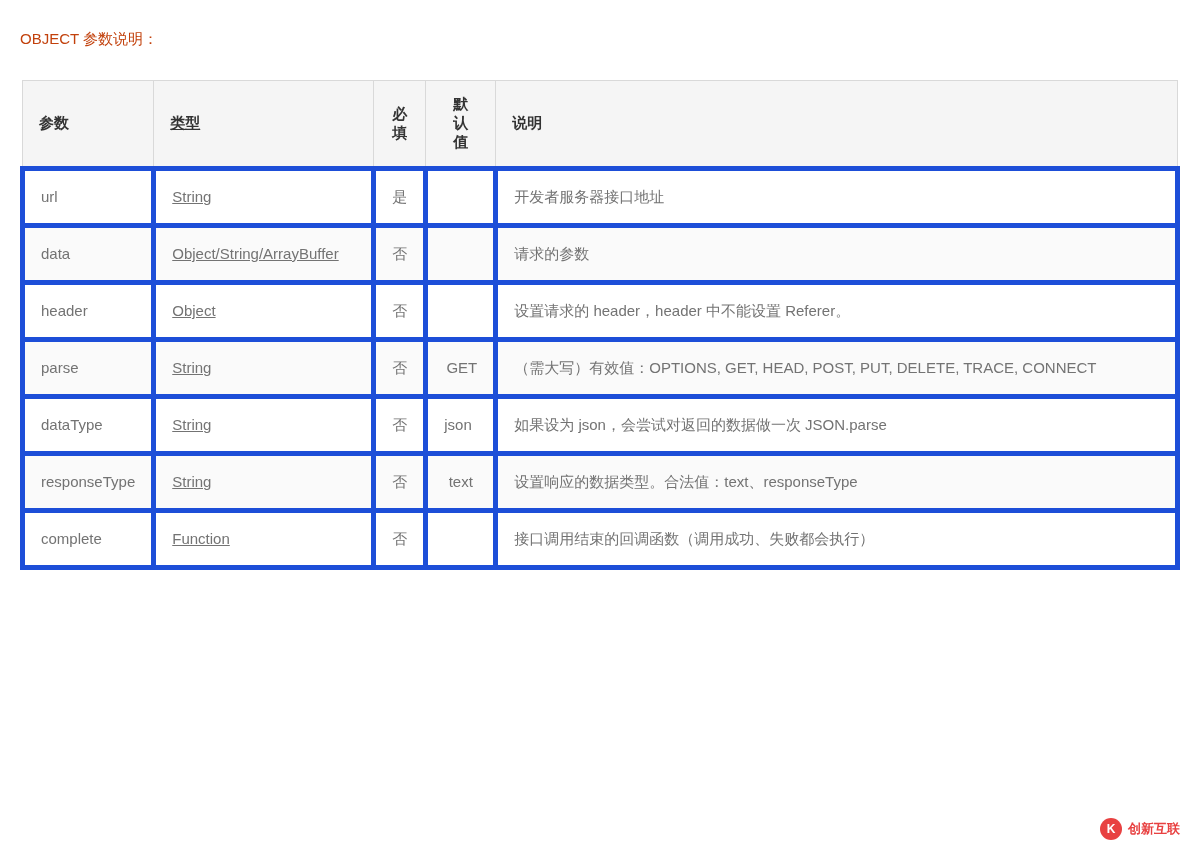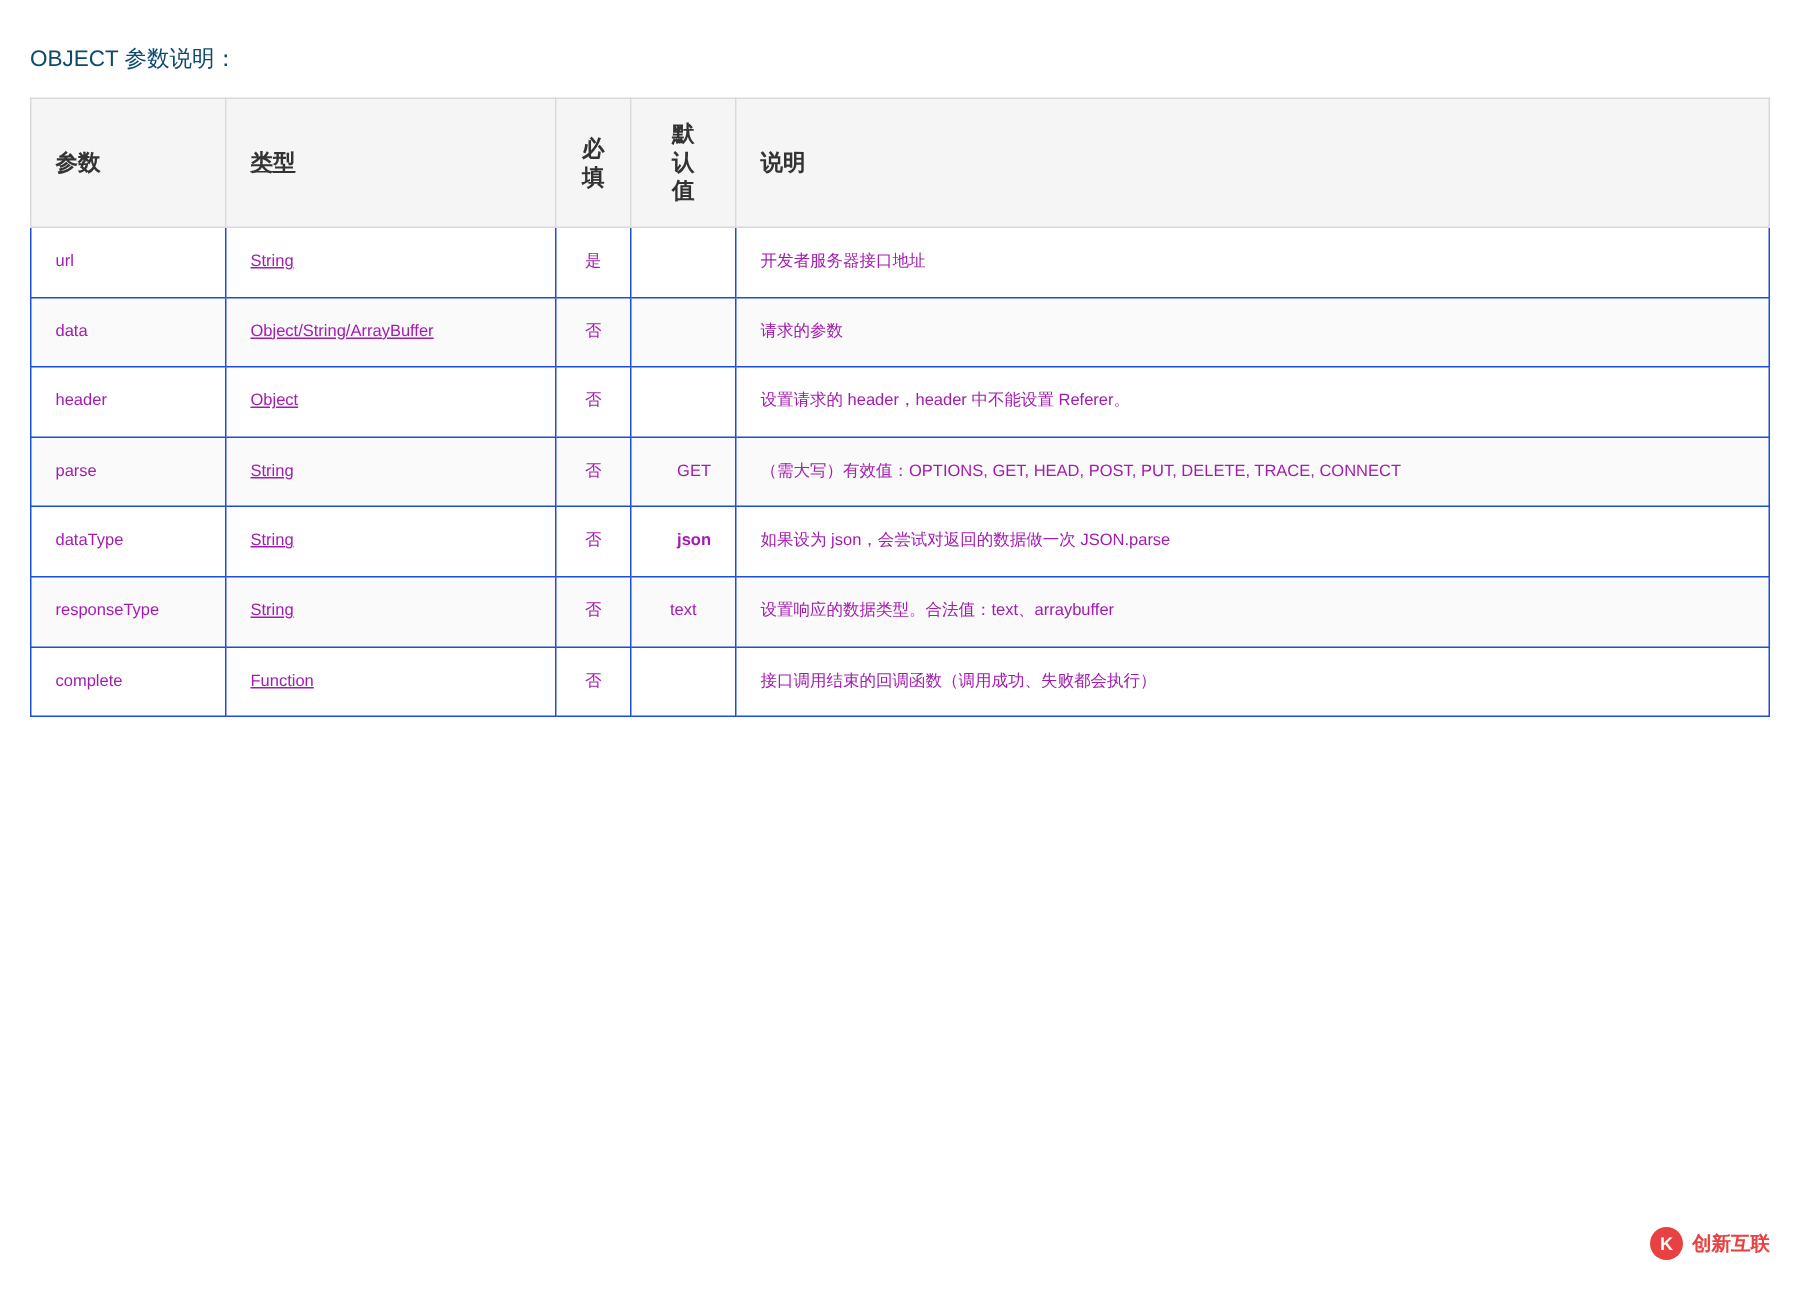--- a/index.html
+++ b/index.html
@@ -12,47 +12,47 @@
       font-family: -apple-system, BlinkMacSystemFont, "Segoe UI", "PingFang SC", "Hiragino Sans GB", "Microsoft YaHei", sans-serif;
       background: #ffffff;
       color: #333333;
       font-size: 15px;
       padding: 30px 20px;
     }
 
     .page-title {
       font-size: 15px;
       font-weight: normal;
-      margin-bottom: 16px;
-      color: #0c4a6e;
+      margin-bottom: 31px;
+      color: #c2410c;
     }
 
     table {
       border-collapse: collapse;
       width: 100%;
       max-width: 1160px;
     }
 
     thead tr th {
       background: #f5f5f5;
       border: 1px solid #d9d9d9;
       padding: 14px 16px;
       font-weight: bold;
       text-align: left;
       vertical-align: middle;
       font-size: 15px;
       color: #333;
     }
 
     tbody tr td {
-      border: 1px solid #1d4ed8;
+      border: 5px solid #1d4ed8;
       padding: 14px 16px;
       vertical-align: top;
-      font-size: 11px;
-      color: #a21caf;
+      font-size: 15px;
+      color: #737373;
       line-height: 1.6;
     }
 
     tbody tr:nth-child(even) td {
       background: #fafafa;
     }
 
     tbody tr:nth-child(odd) td {
       background: #ffffff;
     }
@@ -144,29 +144,29 @@
         <td class="col-param">parse</td>
         <td class="col-type">String</td>
         <td class="col-required" style="text-align: center;">否</td>
         <td class="col-default" style="text-align: right;">GET</td>
         <td class="col-desc">（需大写）有效值：OPTIONS, GET, HEAD, POST, PUT, DELETE, TRACE, CONNECT</td>
       </tr>
       <tr>
         <td class="col-param">dataType</td>
         <td class="col-type">String</td>
         <td class="col-required" style="text-align: center;">否</td>
-        <td class="col-default" style="text-align: right; font-weight: bold;">json</td>
+        <td class="col-default" style="text-align: left;">json</td>
         <td class="col-desc">如果设为 json，会尝试对返回的数据做一次 JSON.parse</td>
       </tr>
       <tr>
         <td class="col-param">responseType</td>
         <td class="col-type">String</td>
         <td class="col-required" style="text-align: center;">否</td>
         <td class="col-default" style="text-align: center;">text</td>
-        <td class="col-desc">设置响应的数据类型。合法值：text、arraybuffer</td>
+        <td class="col-desc">设置响应的数据类型。合法值：text、responseType</td>
       </tr>
       <tr>
         <td class="col-param">complete</td>
         <td class="col-type">Function</td>
         <td class="col-required" style="text-align: center;">否</td>
         <td class="col-default" style="text-align: center;"></td>
         <td class="col-desc">接口调用结束的回调函数（调用成功、失败都会执行）</td>
       </tr>
     </tbody>
 </table>

